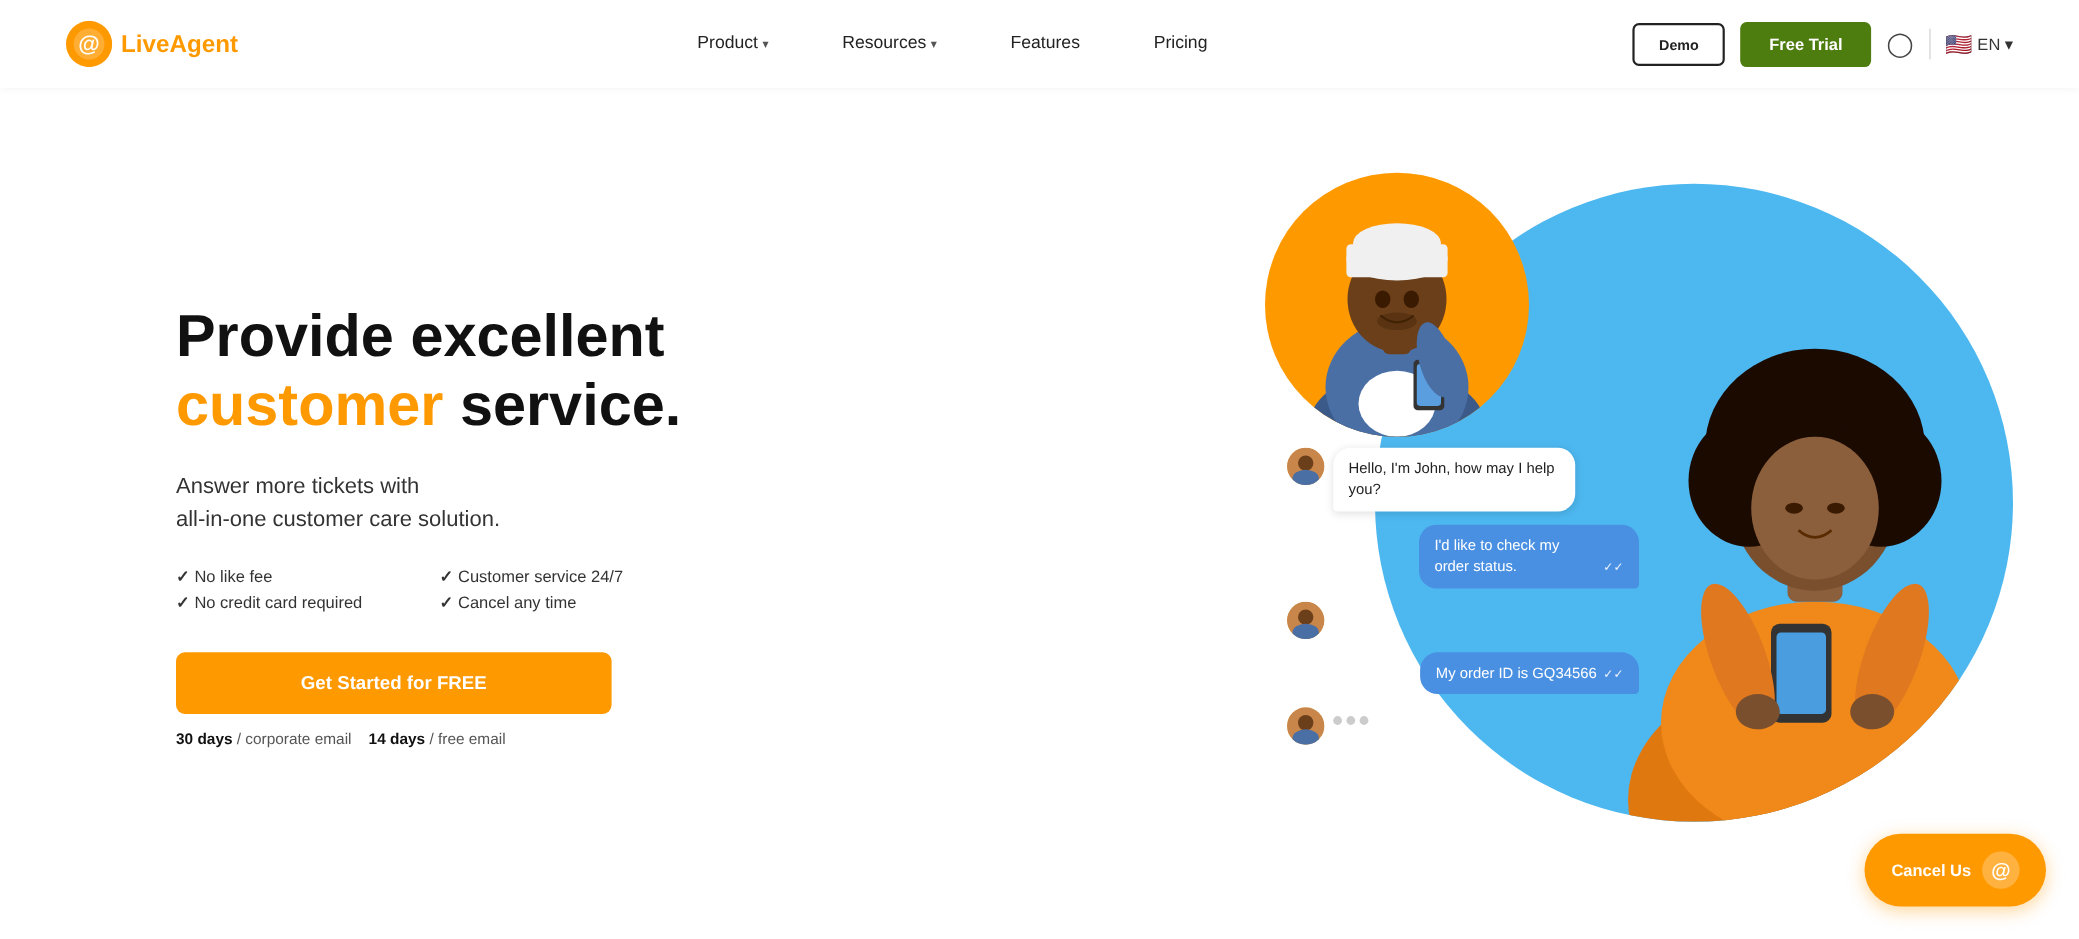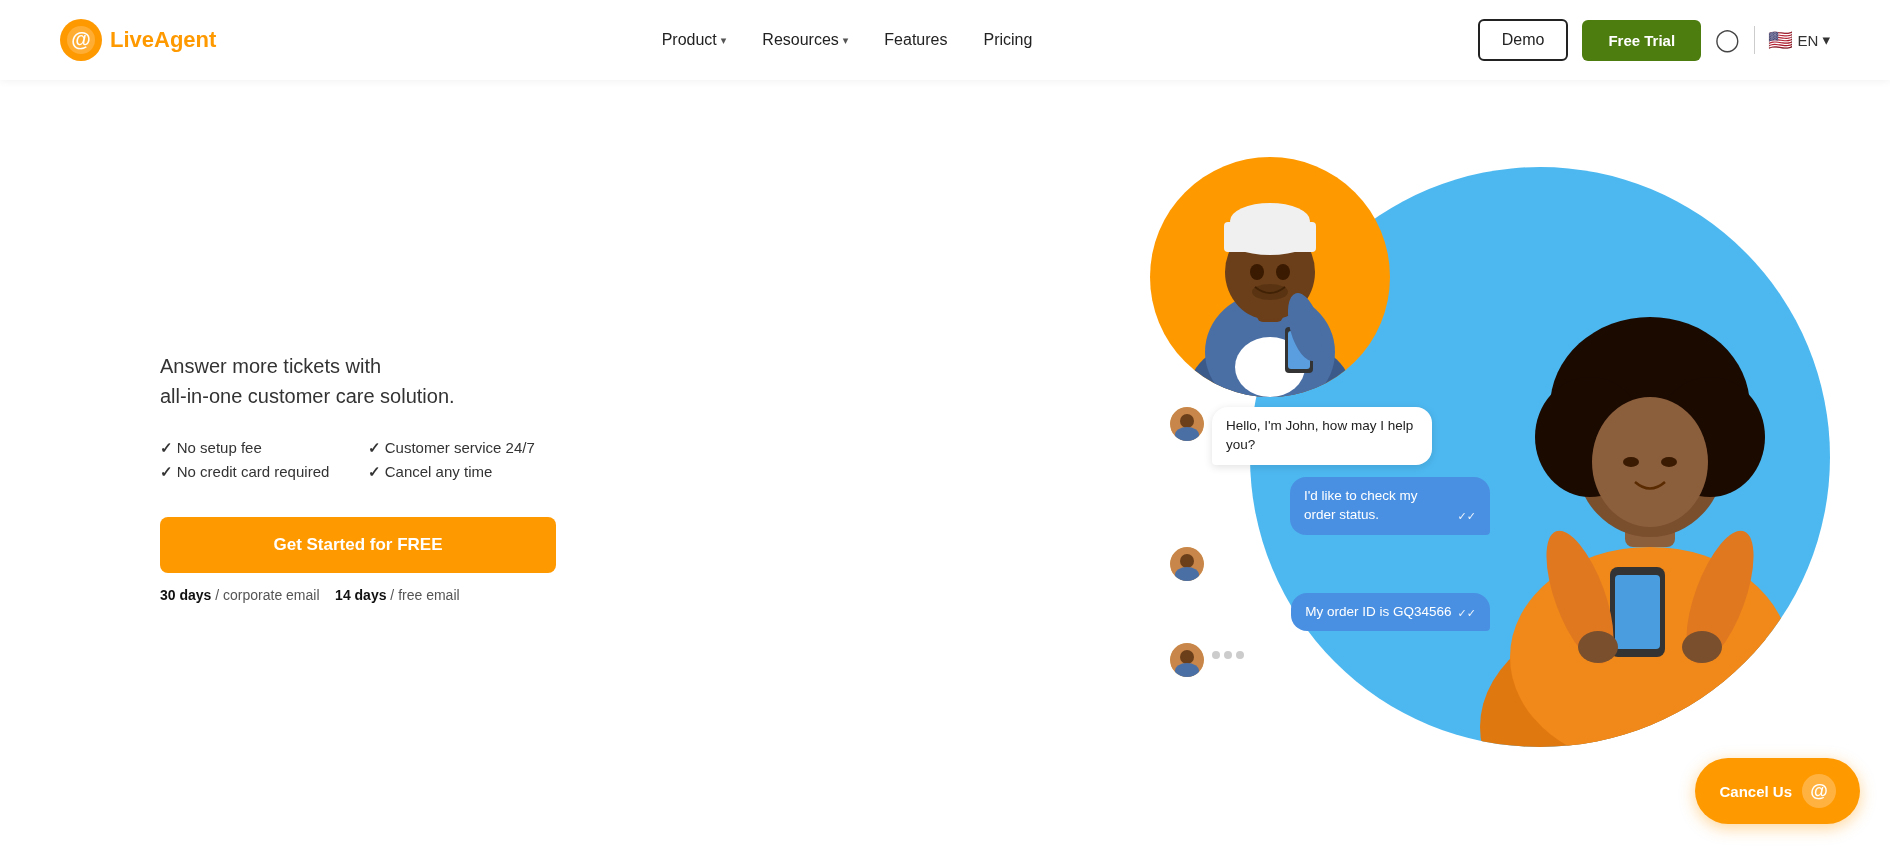--- a/index.html
+++ b/index.html
@@ -40,38 +40,39 @@
       list-style: none;
     }
     .nav-links li a {
       text-decoration: none;
       color: #222;
       font-size: 16px;
       font-weight: 500;
       display: flex;
       align-items: center;
       gap: 4px;
+      margin-left: 31px;
     }
     .nav-links li a .chevron {
       font-size: 11px;
       color: #555;
     }
     .nav-actions {
       display: flex;
       align-items: center;
       gap: 14px;
     }
     .btn-demo {
       border: 2px solid #222;
       background: transparent;
       color: #222;
       padding: 10px 22px;
       border-radius: 6px;
-      font-size: 16px;
-      font-weight: 400;
+      font-size: 13px;
+      font-weight: 700;
       cursor: pointer;
       text-align: center;
     }
     .btn-free-trial {
       background: #4d7c0f;
       border: none;
       color: #fff;
       padding: 12px 26px;
       border-radius: 6px;
       font-size: 15px;
@@ -342,26 +343,31 @@
     <div class="nav-lang">
       <span class="flag-emoji">🇺🇸</span>
       <span>EN</span>
       <span class="chevron">▾</span>
     </div>
   </div>
 </nav>
 
 <section class="hero">
   <div class="hero-left">
+    <h1 class="hero-headline">
+      <span>Provide excellent</span><br>
+      <span class="orange">customer</span>
+      <span>service.</span>
+    </h1>
     <p class="hero-subtext">
       <span>Answer more tickets with</span><br>
       <span>all-in-one customer care solution.</span>
     </p>
     <div class="hero-checklist">
-      <span>No setup fee</span>
+      <span>No like fee</span>
       <span>Customer service 24/7</span>
       <span>No credit card required</span>
       <span>Cancel any time</span>
     </div>
     <button class="btn-get-started">Get Started for FREE</button>
     <div class="hero-trial-info">
       <strong>30 days</strong><span> / corporate email</span>
       &nbsp;&nbsp;
       <strong>14 days</strong><span> / free email</span>
     </div>

